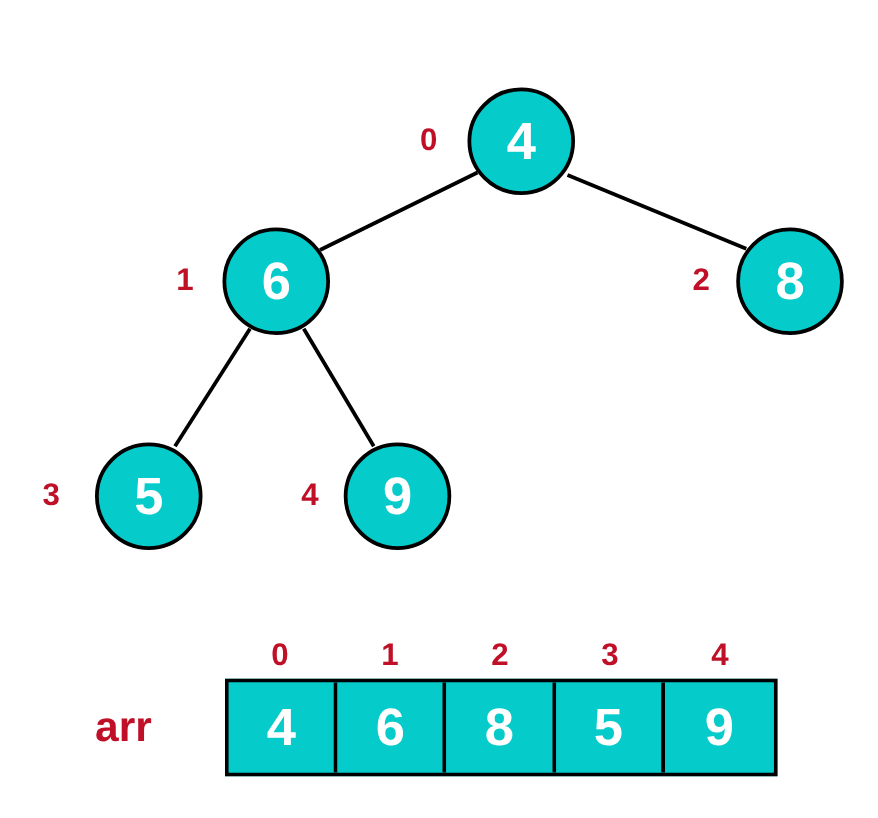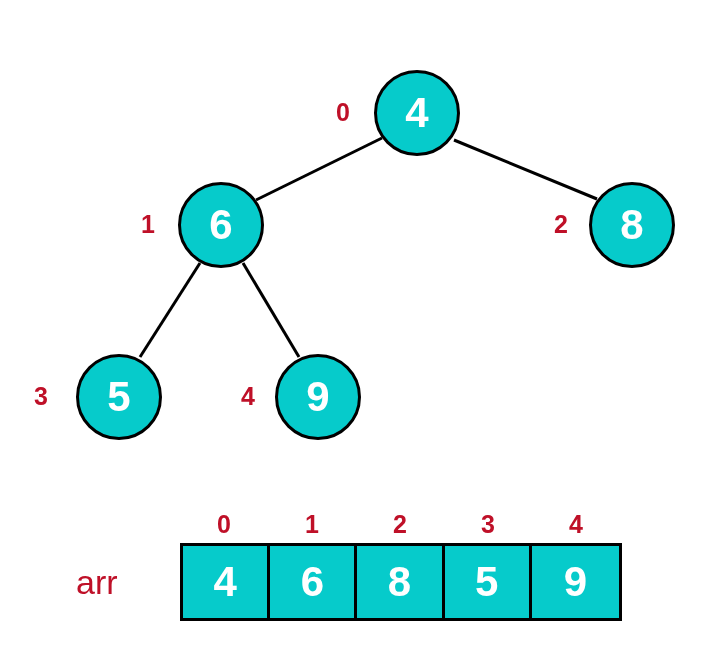--- a/index.html
+++ b/index.html
@@ -111,21 +111,21 @@
     font-family: "Liberation Sans", sans-serif;
   }
   .array-cell:last-child { border-right: none; }
 
   #array-label {
     position: absolute;
     left: 76px;
     top: 565px;
     color: #bf1028;
     font-size: 34px;
-    font-weight: normal;
+    font-weight: bold;
     line-height: 1;
     font-family: "Liberation Sans", sans-serif;
   }
 </style>
 </head>
 <body>
 
 <div id="stage">
 
   <svg id="tree-svg" viewBox="0 0 702 500">

